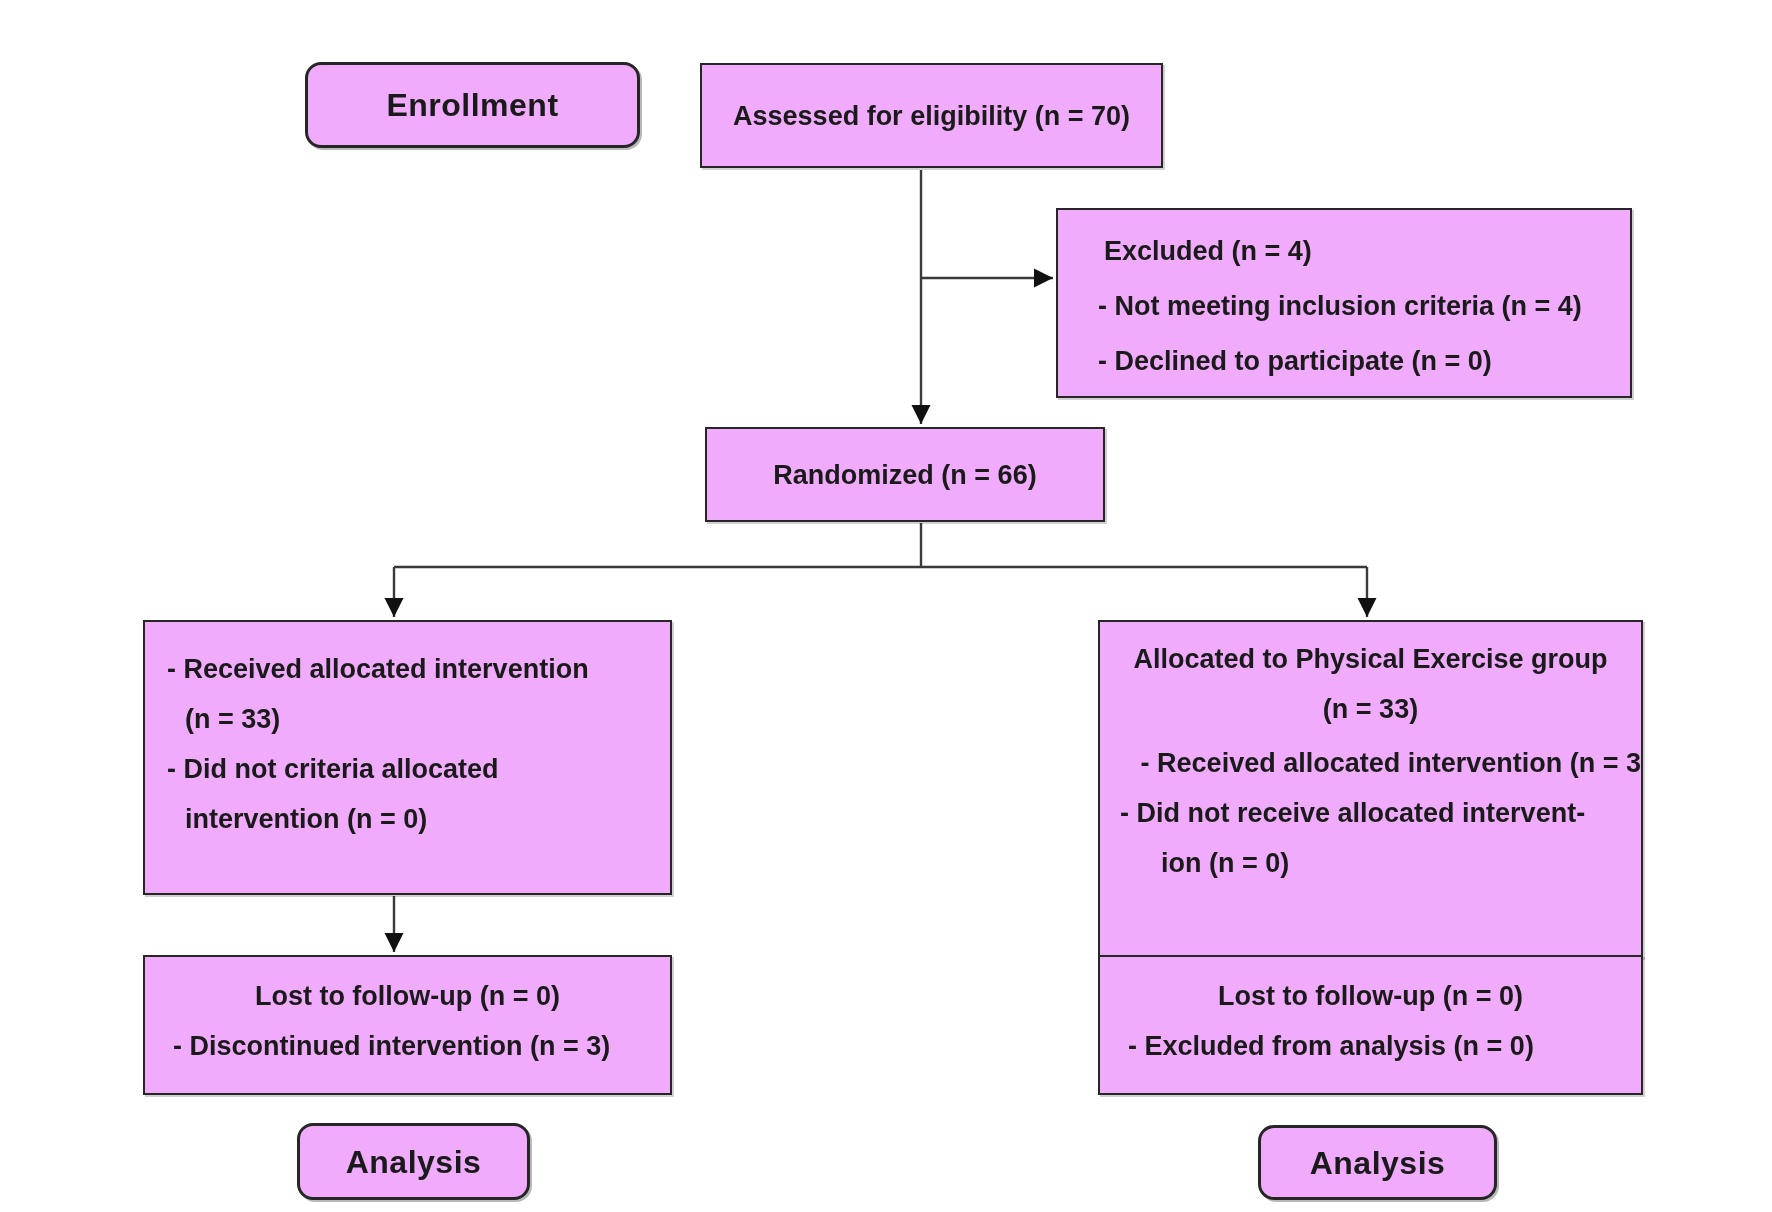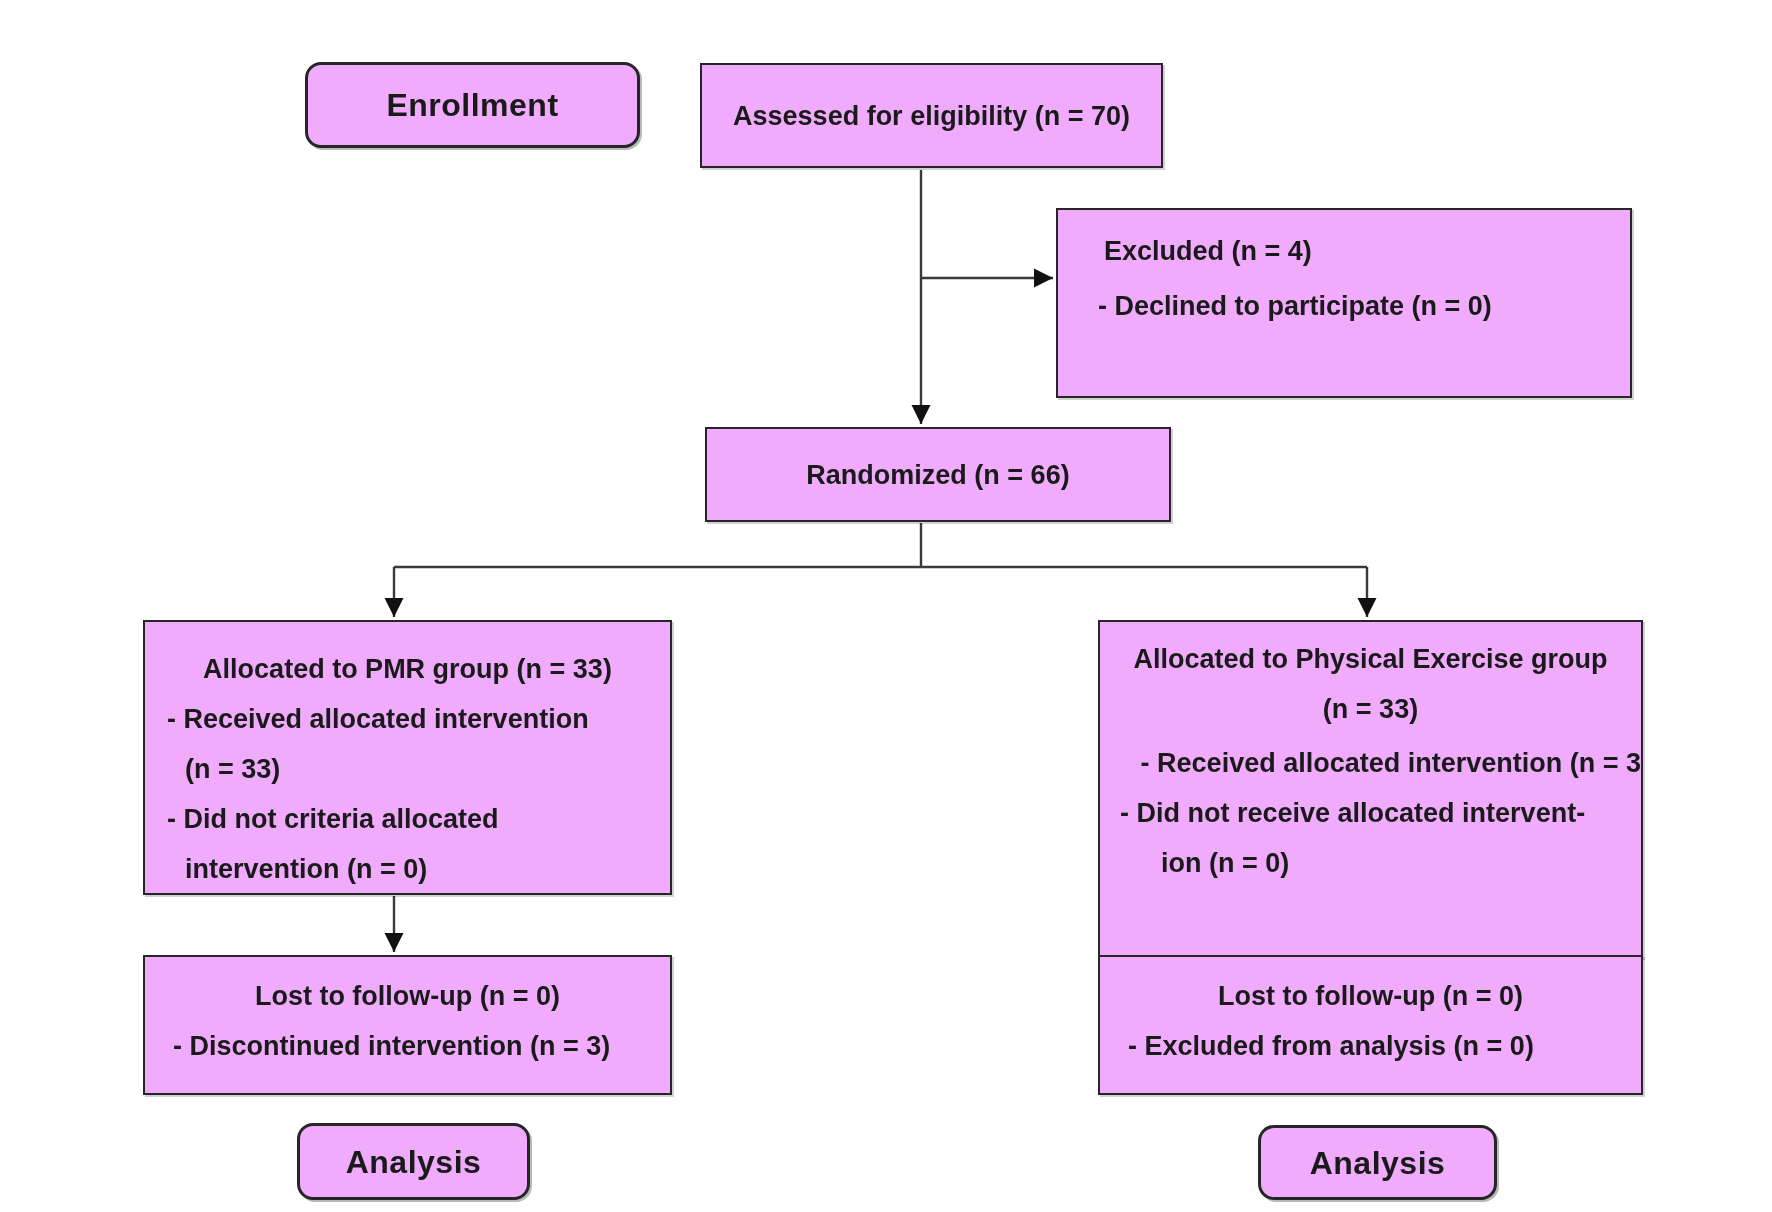--- a/index.html
+++ b/index.html
@@ -62,21 +62,21 @@
   }
   .box .line {
     text-align: left;
     white-space: nowrap;
   }
   
   #box-excluded { left: 1056px; top: 208px; width: 576px; height: 190px; padding: 14px 16px 0 40px; line-height: 55px; }
   #box-excluded .head { font-weight: 700; padding-left: 6px; }
   
   #box-assessed   { left: 700px; top: 63px;  width: 463px; height: 105px; }
-  #box-randomized { left: 705px; top: 427px; width: 466px; height: 95px; }
+  #box-randomized { left: 705px; top: 427px; width: 400px; height: 95px; }
   
   #box-enrollment     { left: 305px;  top: 62px;   width: 335px; height: 86px; }
   #box-analysis-left  { left: 297px;  top: 1123px; width: 233px; height: 77px; }
   #box-analysis-right { left: 1258px; top: 1125px; width: 239px; height: 75px; }
   
   #box-alloc-left  { left: 143px;  top: 620px; width: 529px; height: 275px; padding-top: 22px; }
   #box-alloc-right { left: 1098px; top: 620px; width: 545px; height: 338px; padding-top: 12px; overflow: hidden; }
   #box-alloc-left  .line { padding-left: 22px; }
   #box-alloc-left  .cont { padding-left: 40px; }
   #box-alloc-right .line { padding-left: 20px; }
@@ -111,29 +111,29 @@
   <div class="box rounded stage-label" id="box-enrollment">
     <span>Enrollment</span>
   </div>
 
   <div class="box center-single" id="box-assessed">
     <span>Assessed for eligibility (n = 70)</span>
   </div>
 
   <div class="box" id="box-excluded">
     <div class="line head">Excluded (n = 4)</div>
+    <div class="line">- Not meeting inclusion criteria (n = 4)</div>
     <div class="line">- Declined to participate (n = 0)</div>
   </div>
 
   <div class="box center-single" id="box-randomized">
     <span>Randomized (n = 66)</span>
   </div>
 
   <div class="box" id="box-alloc-left">
-    <div class="title">Allocated to PMR group (n = 33)</div>
     <div class="line">- Received allocated intervention</div>
     <div class="line cont">(n = 33)</div>
     <div class="line">- Did not criteria allocated</div>
     <div class="line cont">intervention (n = 0)</div>
   </div>
 
   <div class="box" id="box-alloc-right">
     <div class="title">Allocated to Physical Exercise group</div>
     <div class="title">(n = 33)</div>
     <div class="line first-bullet">- Received allocated intervention (n = 3</div>

